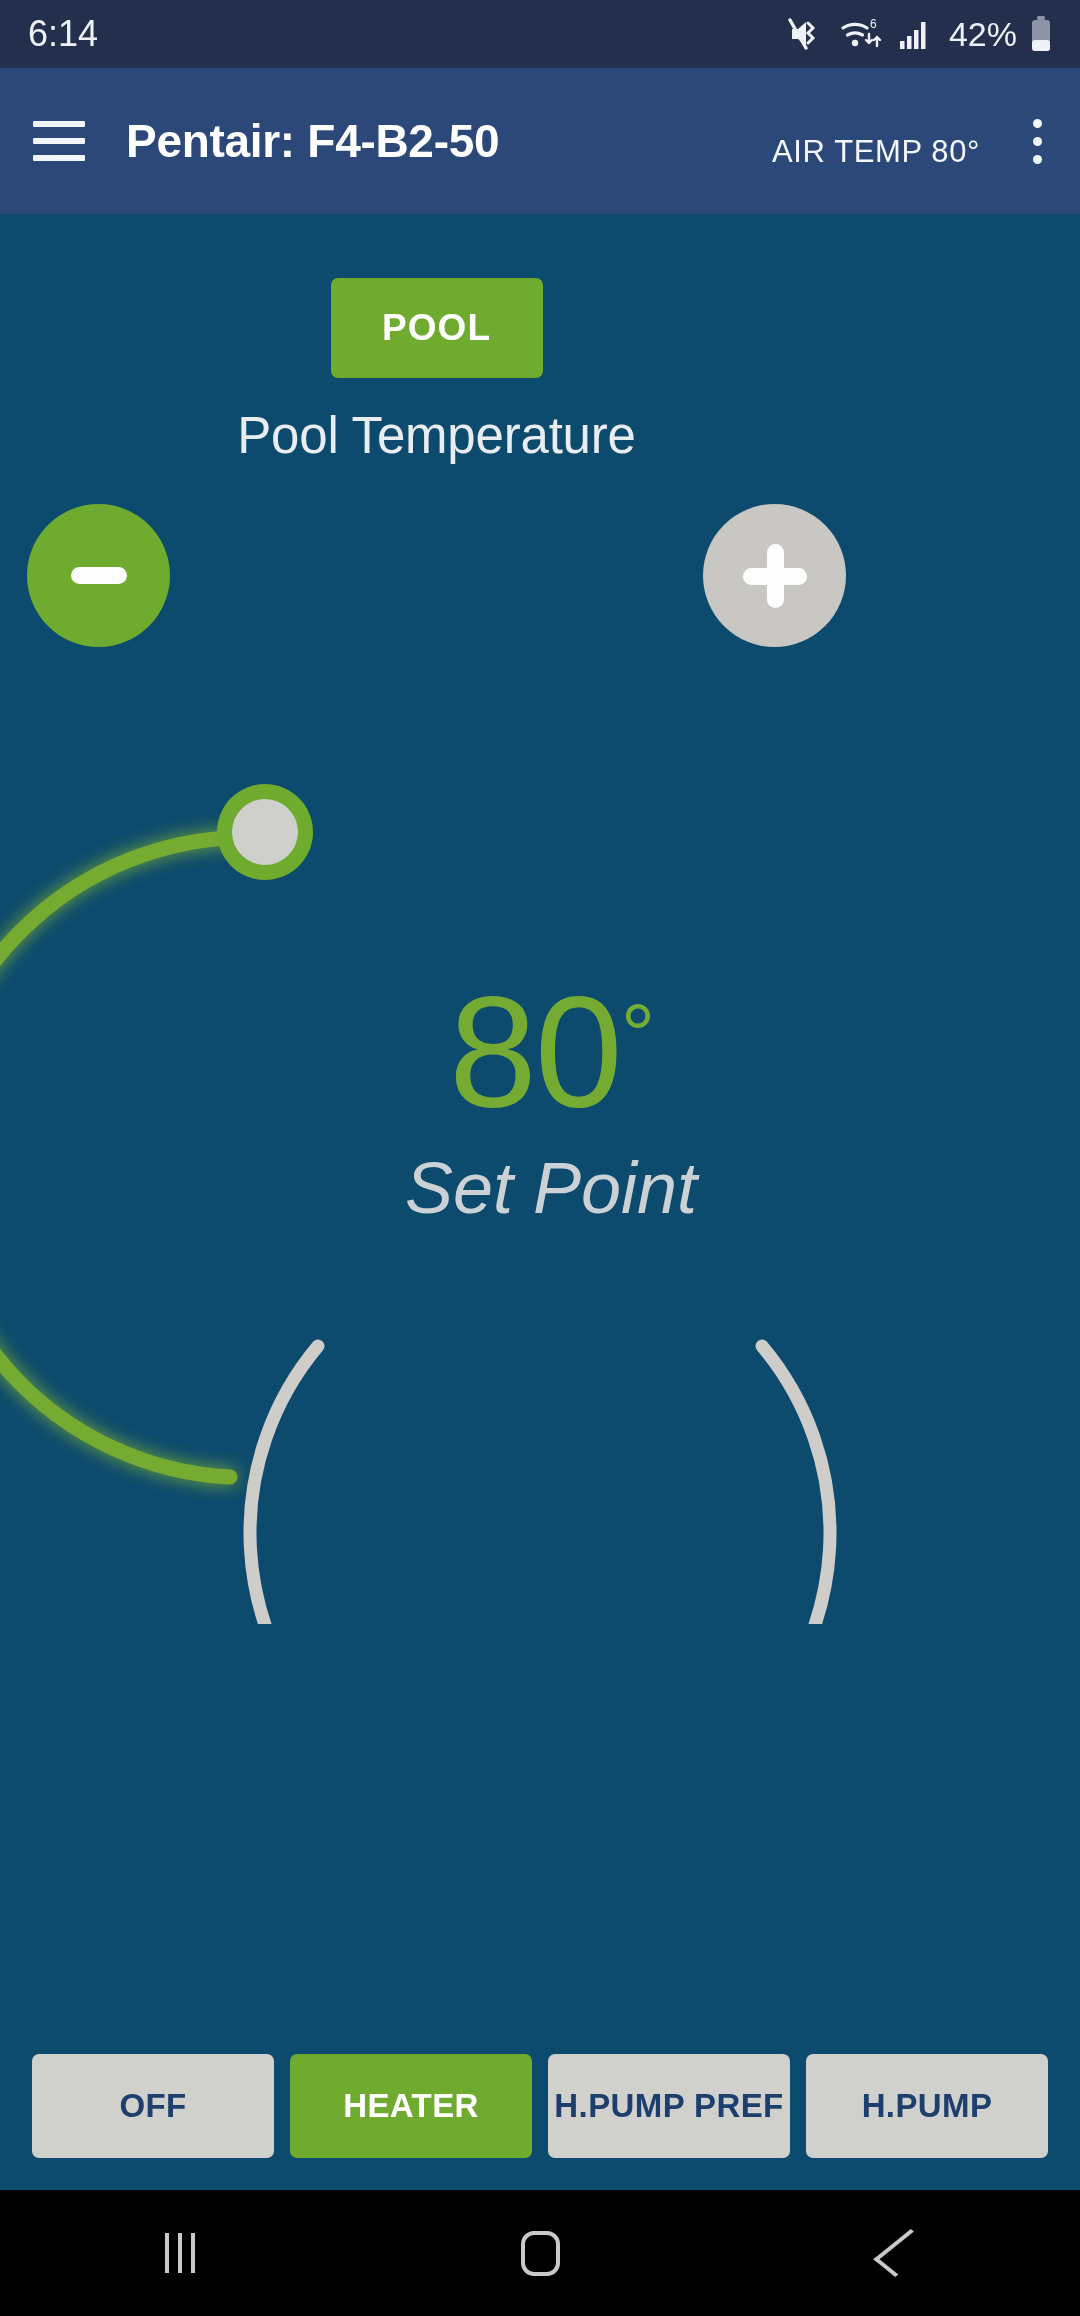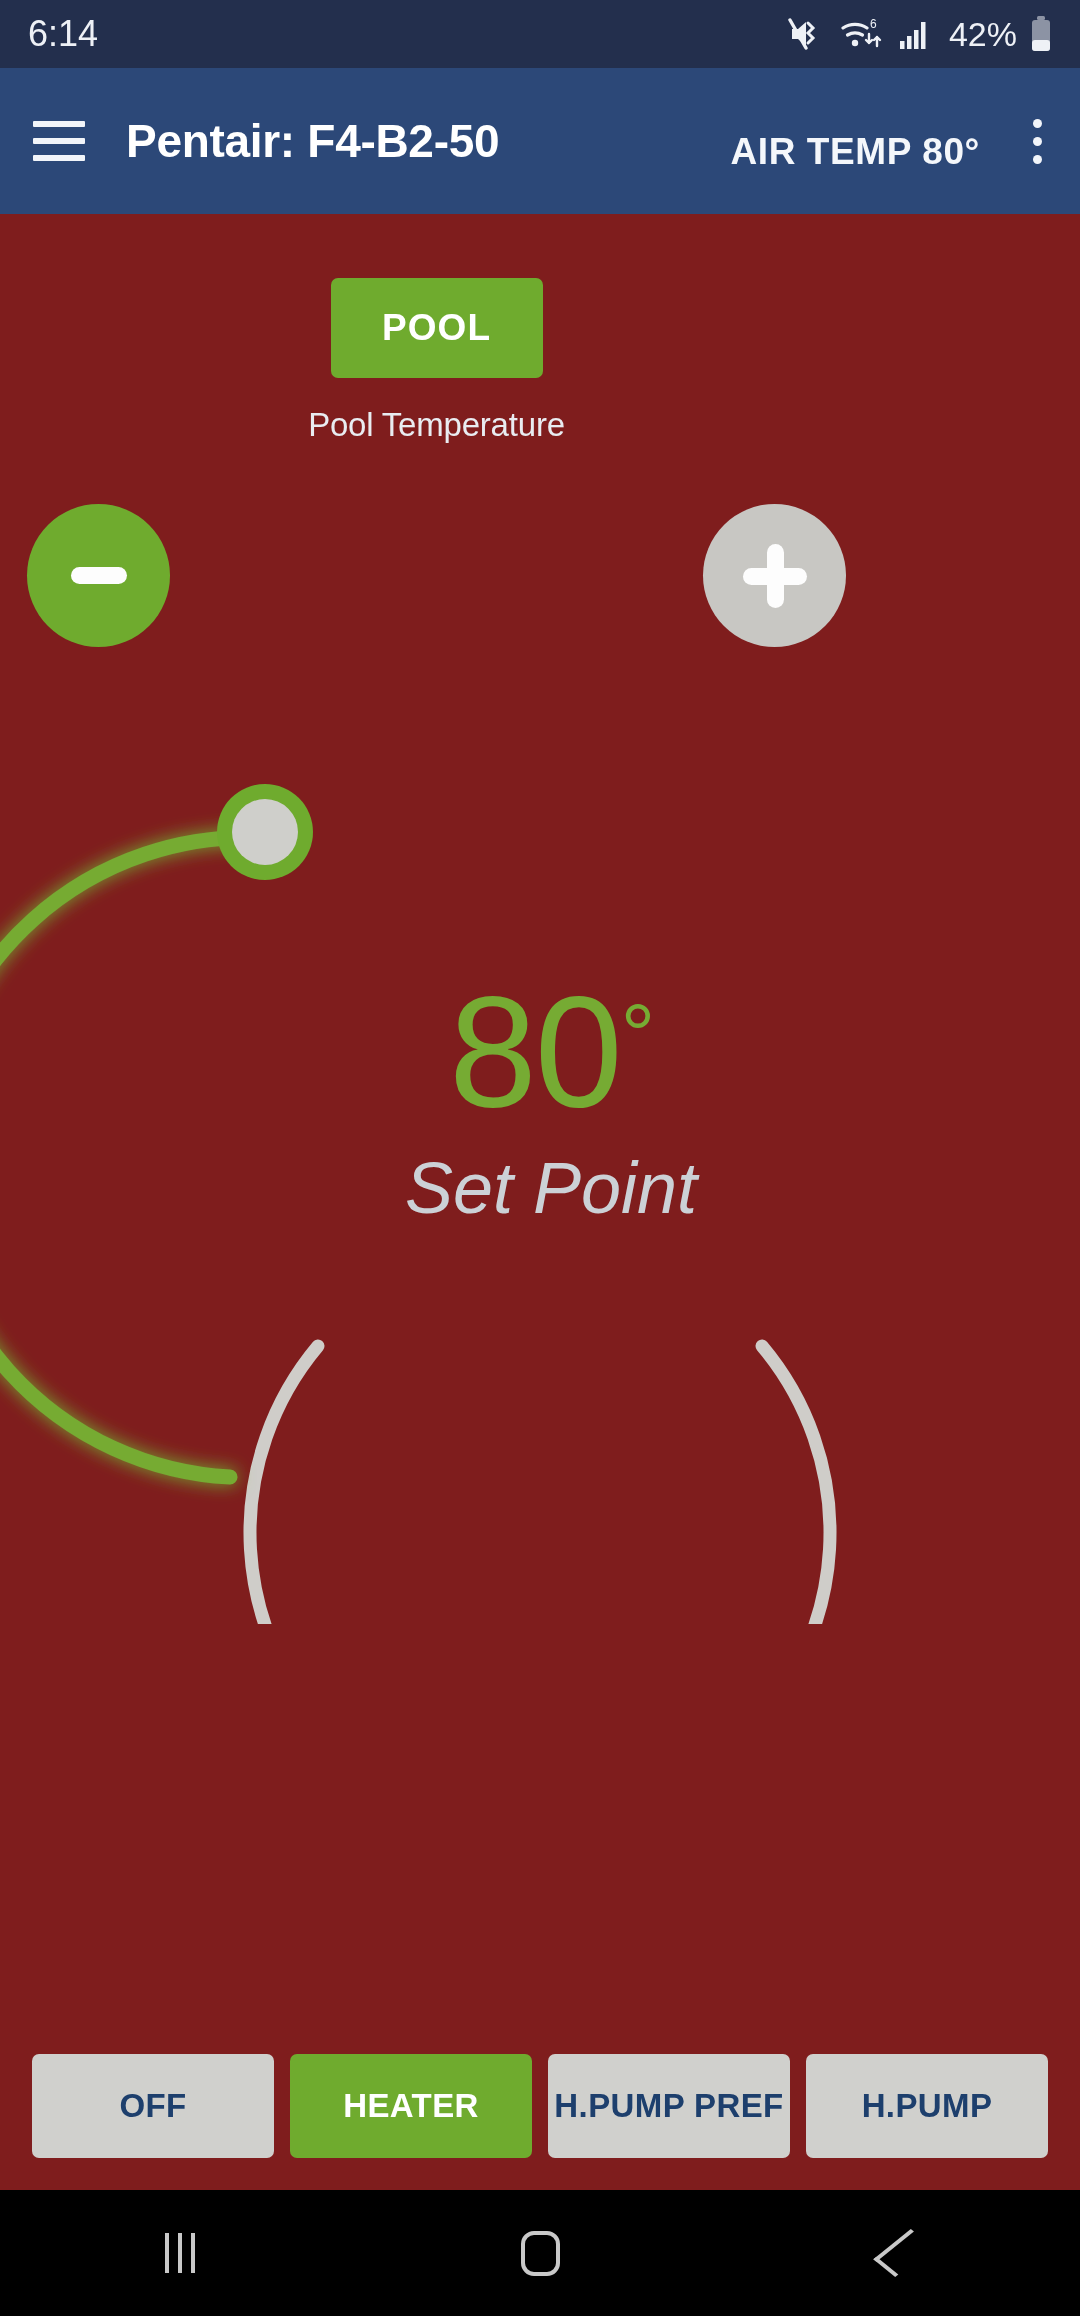--- a/index.html
+++ b/index.html
@@ -5,21 +5,21 @@
   * { box-sizing: border-box; margin: 0; padding: 0; }
   html, body {
     width: 1080px; height: 2316px;
     background: #000;
     font-family: "Liberation Sans", sans-serif;
     overflow: hidden;
   }
   #screen {
     position: relative;
     width: 1080px; height: 2316px;
-    background: #7f1d1d;
+    background: #0c4a6e;
     overflow: hidden;
   }
 
   
   .statusbar {
     position: absolute; top: 0; left: 0;
     width: 1080px; height: 68px;
     background: #232f4d;
     display: flex; align-items: center;
     padding: 0 28px;
@@ -52,21 +52,21 @@
     display: block; width: 52px; height: 6px;
     background: #f2f5fa; border-radius: 1px;
   }
   .appbar-title {
     color: #ffffff; font-size: 46px; font-weight: bold;
     letter-spacing: -0.3px;
     margin-left: 16px;
   }
   .air-temp {
     margin-left: auto;
-    color: #f4f7fb; font-size: 37px; font-weight: bold;
+    color: #f4f7fb; font-size: 31px; font-weight: normal;
     letter-spacing: 0.6px;
     padding-right: 14px;
     margin-top: 22px;
   }
   .kebab {
     width: 86px; height: 146px;
     display: flex; flex-direction: column;
     align-items: center; justify-content: center; gap: 9px;
   }
   .kebab i {
@@ -88,21 +88,21 @@
     display: flex; align-items: center; justify-content: center;
   }
   .mode-chip span {
     color: #ffffff; font-size: 37px; font-weight: bold;
     letter-spacing: 1.1px;
   }
 
   .temp-label {
     position: absolute; top: 192px; width: 100%;
     text-align: center;
-    color: #e9ecf1; font-size: 33px; letter-spacing: -0.2px;
+    color: #e9ecf1; font-size: 51px; letter-spacing: -0.2px;
   }
 
   .step-btn {
     position: absolute;
     width: 143px; height: 143px; border-radius: 50%;
     display: flex; align-items: center; justify-content: center;
   }
   .step-minus { left: 27px; top: 290px; background: #6fab2e; }
   .step-plus  { right: 27px; top: 290px; background: #c8c7c3; }
   .bar-h {

